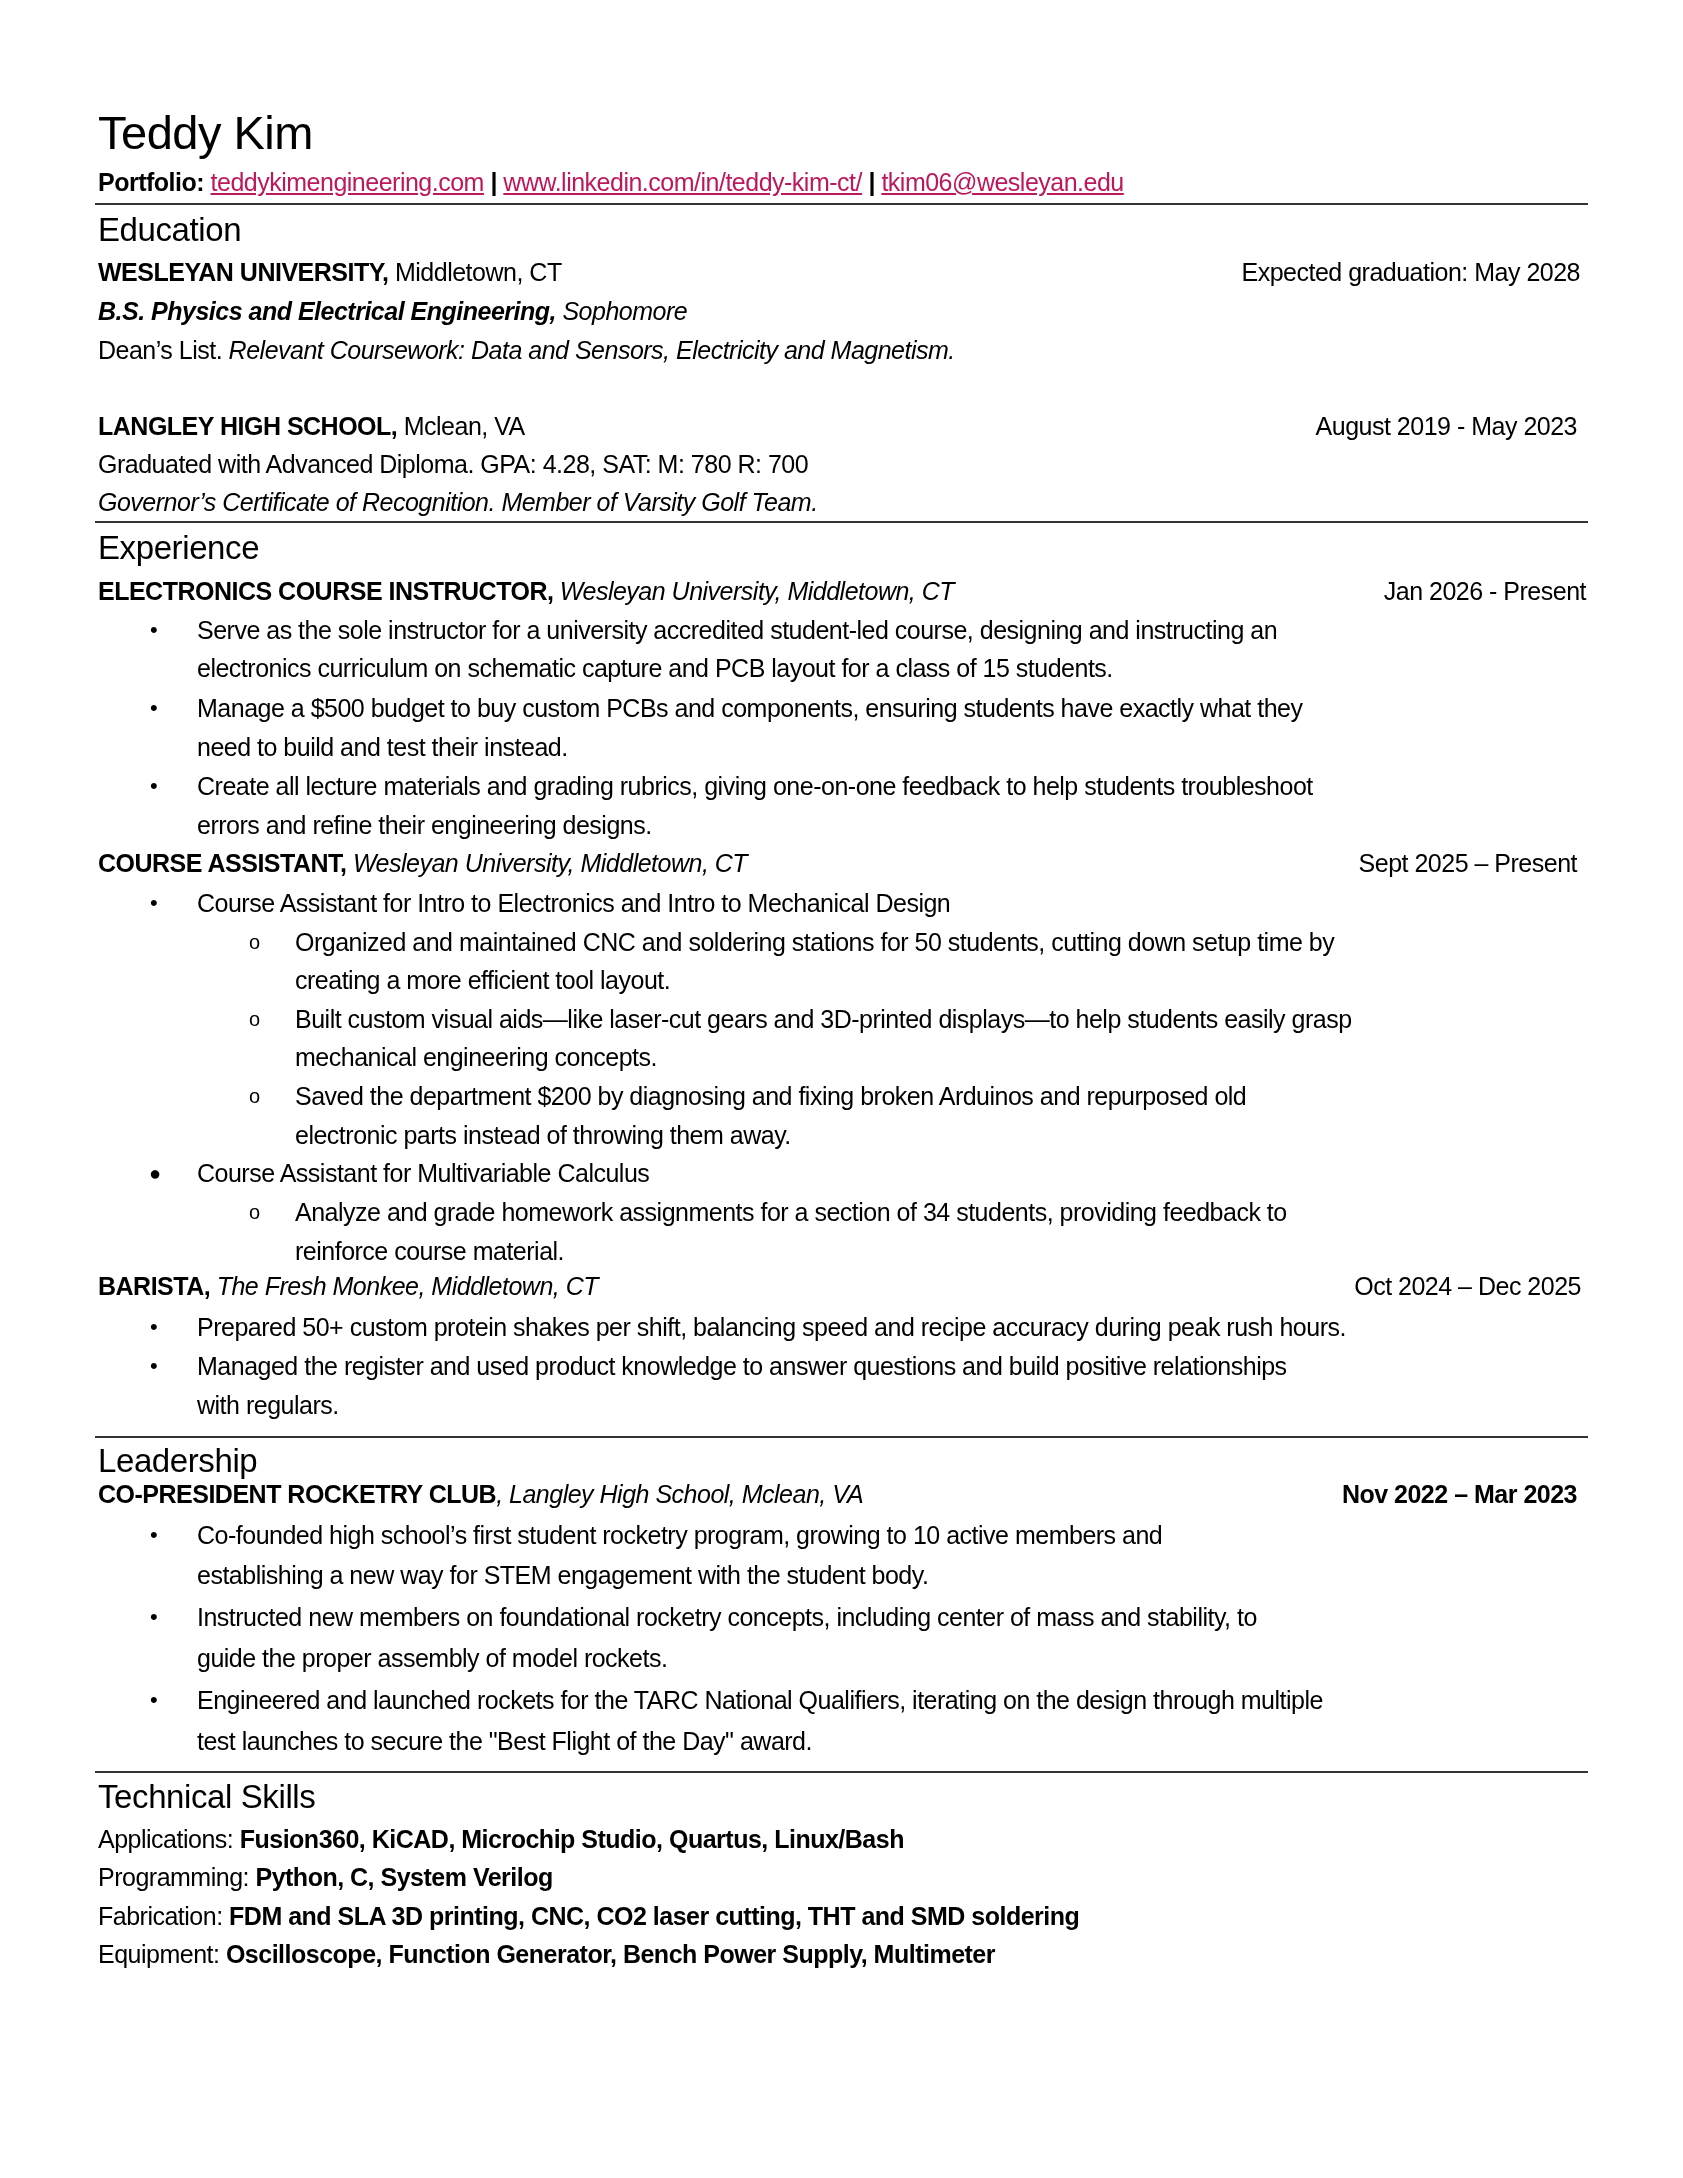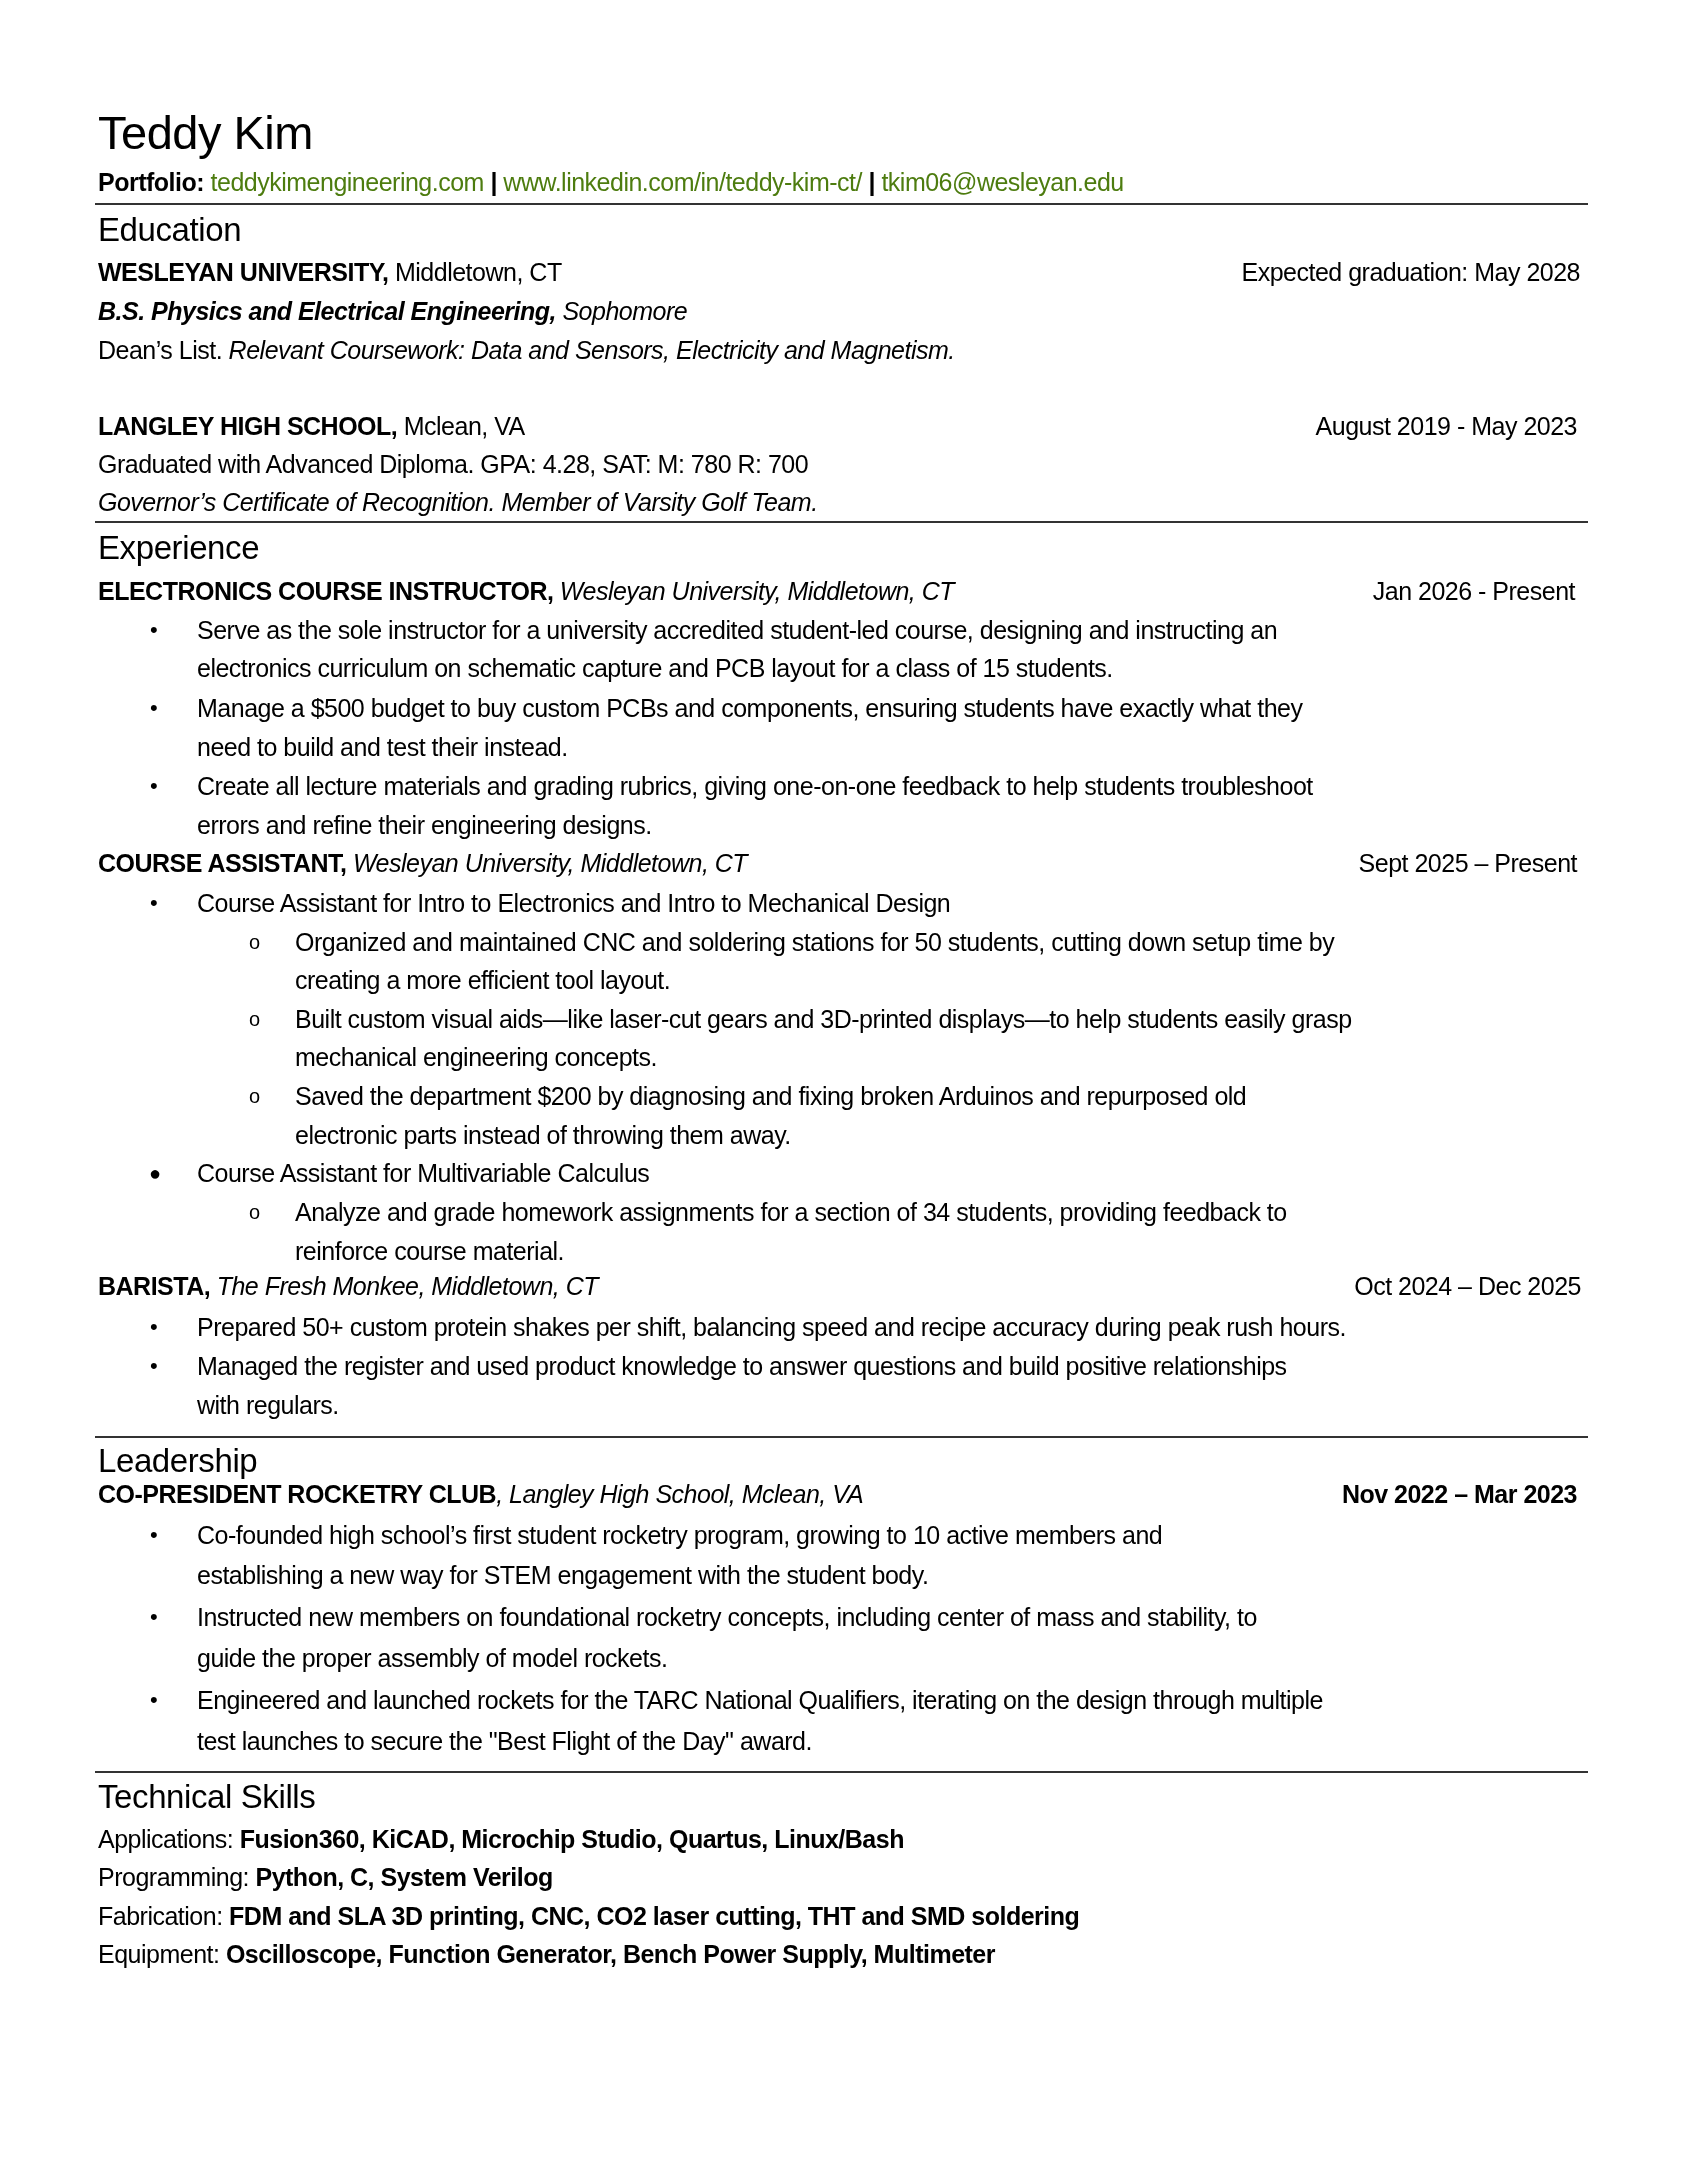--- a/index.html
+++ b/index.html
@@ -6,21 +6,21 @@
   body { width:1683px; height:2178px; position:relative; overflow:hidden;
          font-family:"Liberation Sans", sans-serif; color:#000; }
   .ln { position:absolute; white-space:nowrap; font-size:25px; line-height:30px;
         letter-spacing:-0.5px; }
   .name { position:absolute; left:98px; top:105px; font-size:47px; line-height:55px; letter-spacing:-0.5px; }
   .sec { position:absolute; left:98px; font-size:33px; line-height:40px; letter-spacing:-0.4px; }
   .rule { position:absolute; left:95px; width:1493px; height:0; border-top:2px solid #333; }
   .b { font-weight:bold; }
   .i { font-style:italic; }
   .bi { font-weight:bold; font-style:italic; }
-  .link { color:#4d7c0f; }
+  .link { color:#be185d; text-decoration:underline; }
   .right { position:absolute; white-space:nowrap; font-size:25px; line-height:30px; letter-spacing:-0.5px; text-align:right; }
   .bul { position:absolute; font-size:22px; line-height:30px; }
   .sub { position:absolute; font-size:20px; line-height:30px; }
 </style>
 </head>
 <body>
 
 <div class="name">Teddy Kim</div>
 <div class="ln" style="left:98px;top:167px;">
   <span class="b">Portfolio:</span>
@@ -50,21 +50,21 @@
 <div class="right" style="right:106px;top:411px;">August 2019 - May 2023</div>
 <div class="ln" style="left:98px;top:449px;">Graduated with Advanced Diploma. GPA: 4.28, SAT: M: 780 R: 700</div>
 <div class="ln" style="left:98px;top:487px;font-style:italic;">Governor’s Certificate of Recognition. Member of Varsity Golf Team.</div>
 <div class="rule" style="top:521px;"></div>
 
 <div class="sec" style="top:528px;">Experience</div>
 
 <div class="ln" style="left:98px;top:576px;">
   <span class="b">ELECTRONICS COURSE INSTRUCTOR,</span><span class="i"> Wesleyan University, Middletown, CT</span>
 </div>
-<div class="right" style="right:108px;top:576px;">Jan 2026 - Present</div>
+<div class="right" style="right:97px;top:576px;">Jan 2026 - Present</div>
 
 <span class="bul" style="left:150px;top:615px;">•</span>
 <div class="ln" style="left:197px;top:615px;">Serve as the sole instructor for a university accredited student-led course, designing and instructing an</div>
 <div class="ln" style="left:197px;top:653px;">electronics curriculum on schematic capture and PCB layout for a class of 15 students.</div>
 <span class="bul" style="left:150px;top:693px;">•</span>
 <div class="ln" style="left:197px;top:693px;">Manage a $500 budget to buy custom PCBs and components, ensuring students have exactly what they</div>
 <div class="ln" style="left:197px;top:732px;">need to build and test their instead.</div>
 <span class="bul" style="left:150px;top:771px;">•</span>
 <div class="ln" style="left:197px;top:771px;">Create all lecture materials and grading rubrics, giving one-on-one feedback to help students troubleshoot</div>
 <div class="ln" style="left:197px;top:810px;">errors and refine their engineering designs.</div>

